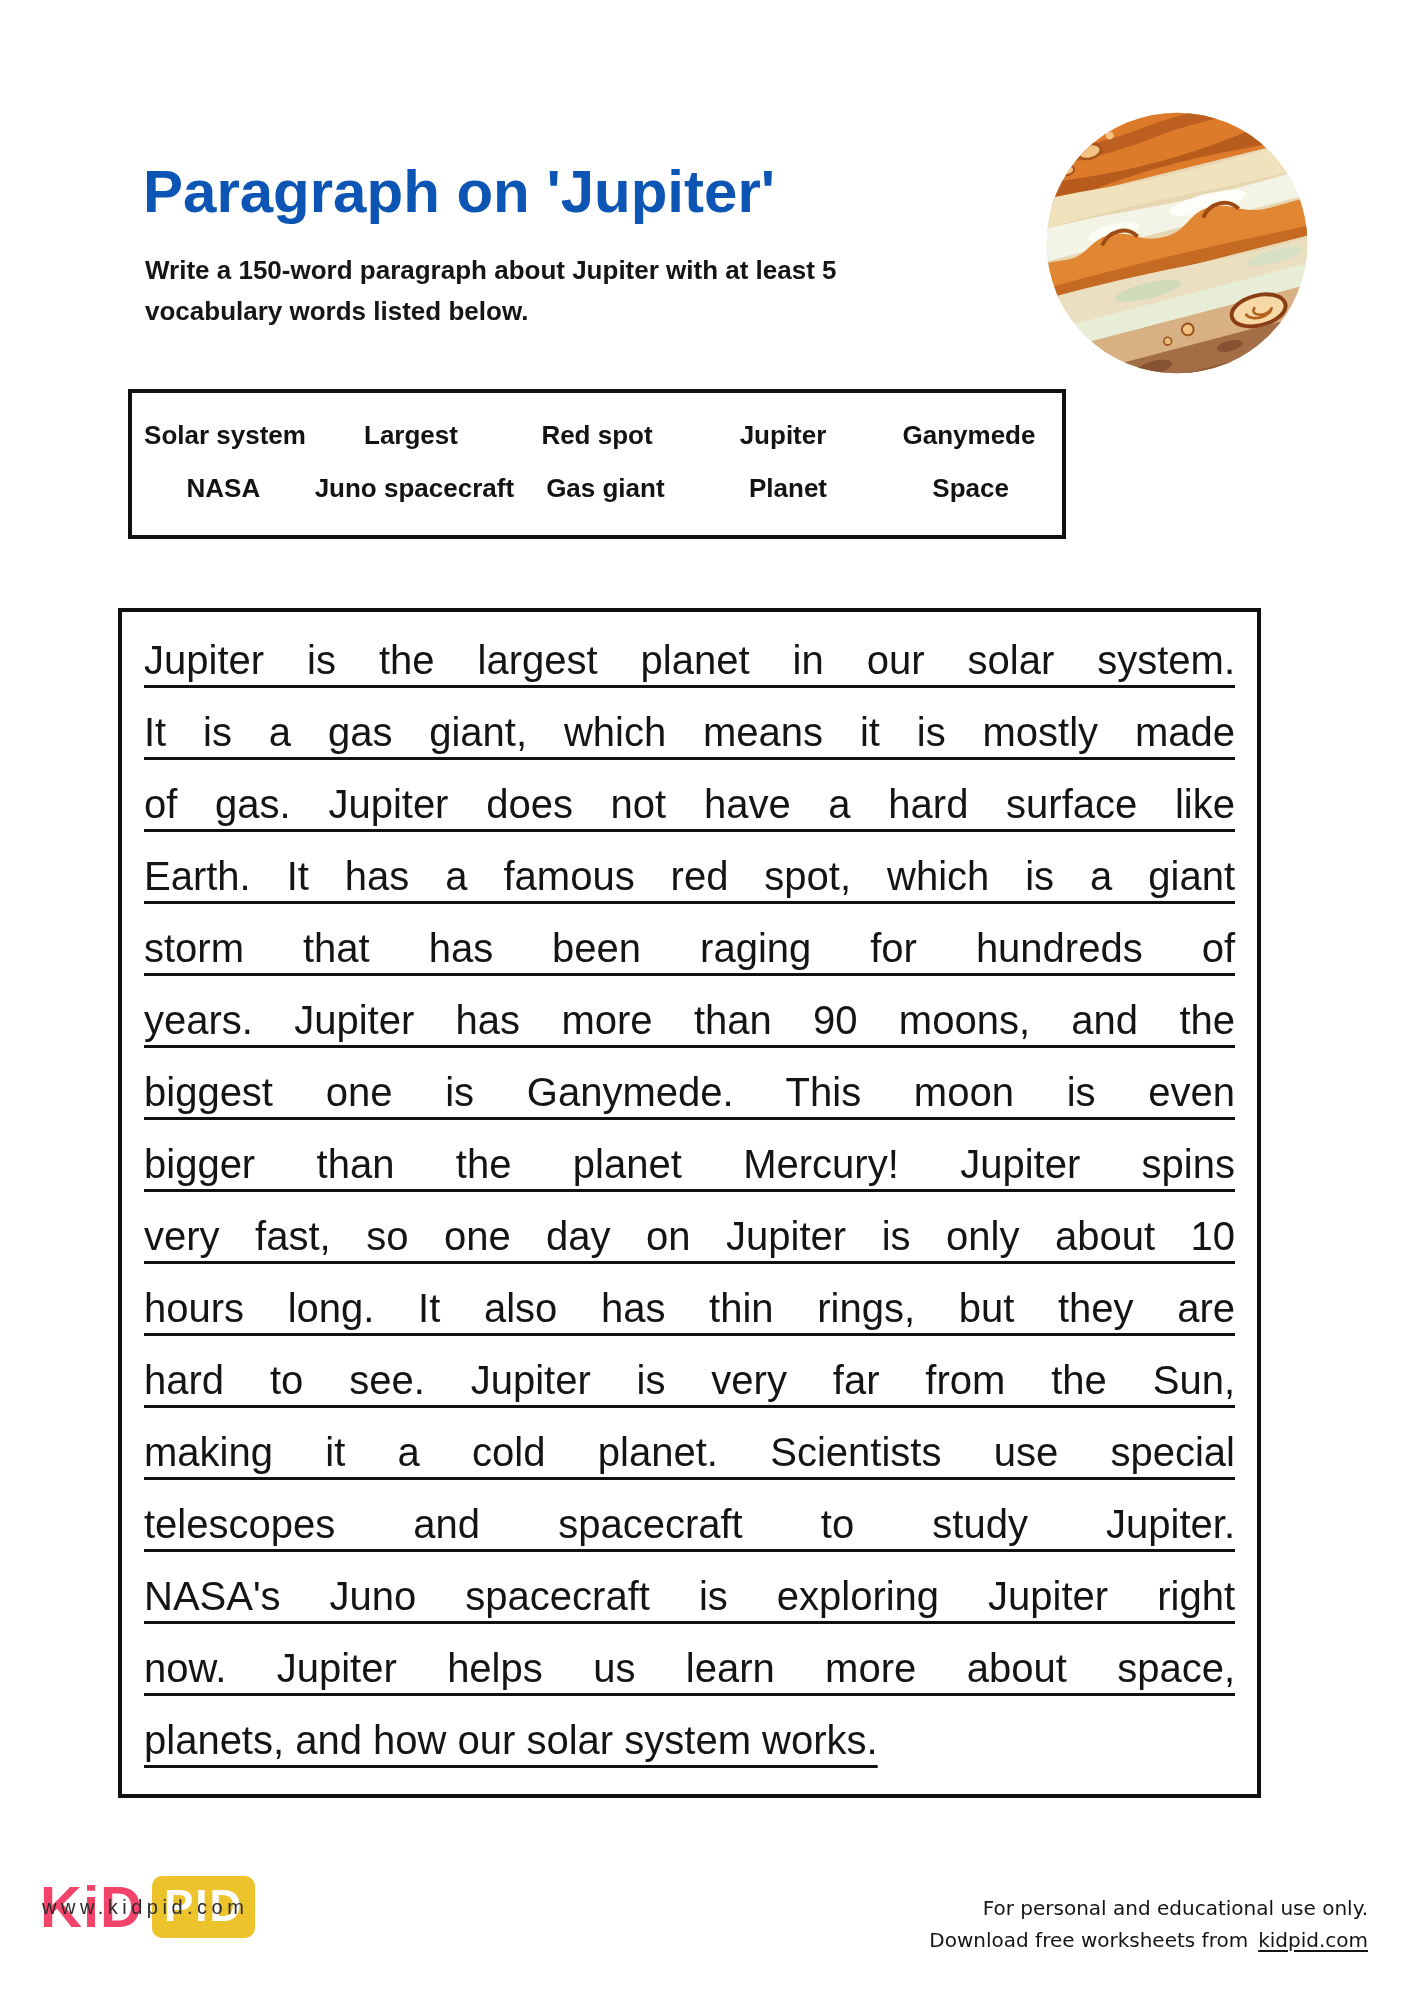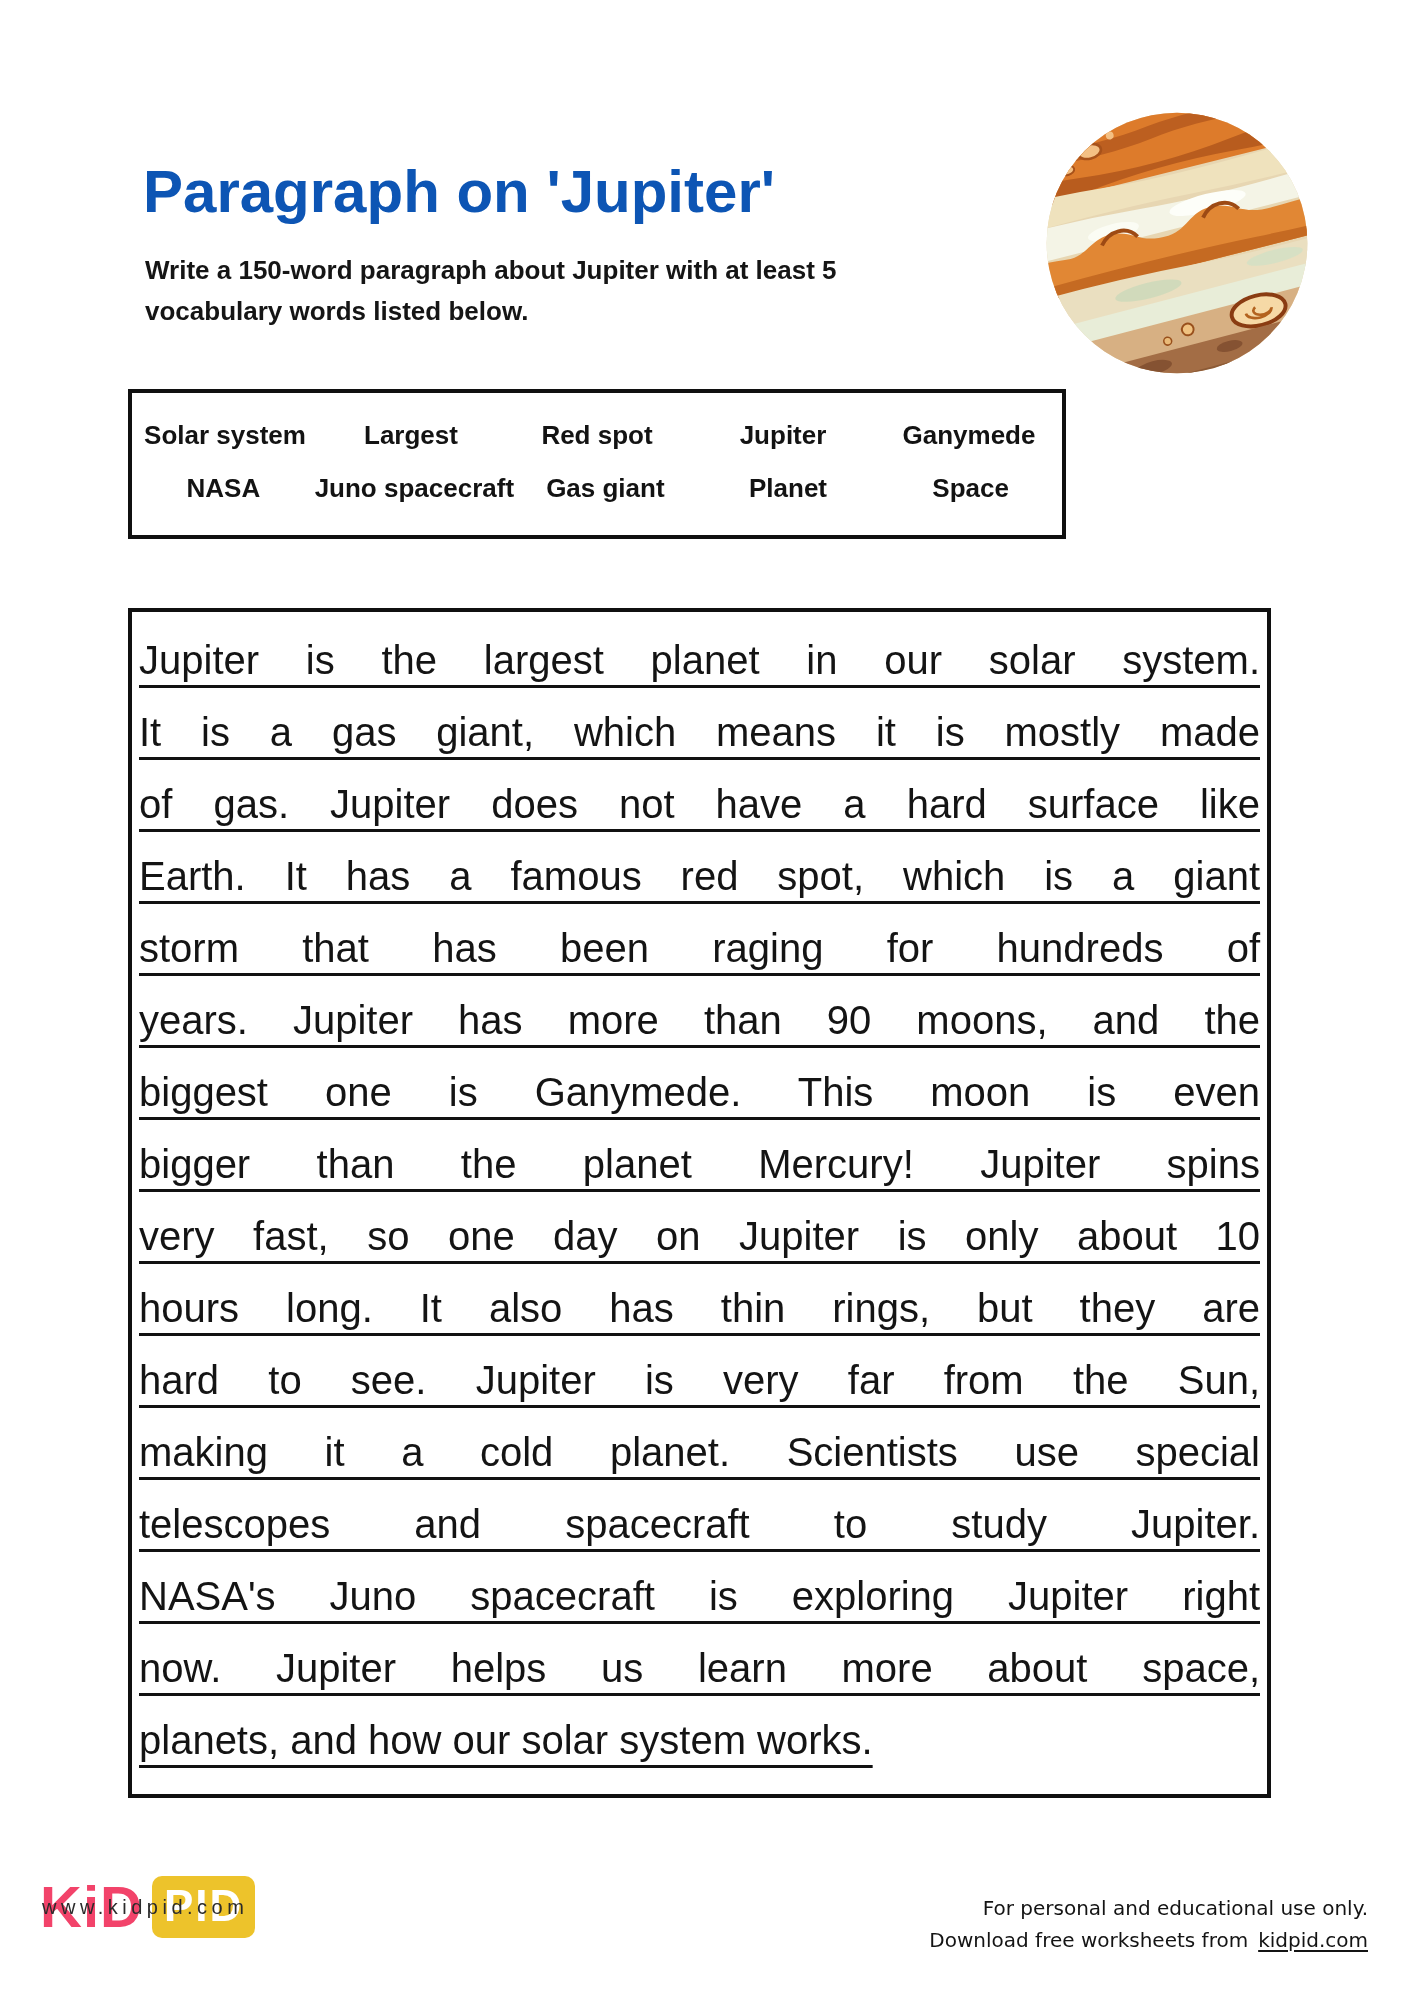--- a/index.html
+++ b/index.html
@@ -18,23 +18,23 @@
   }
   .planet{position:absolute;left:1046px;top:112px;}
   .vocab-box{
     position:absolute;left:128px;top:389px;width:938px;height:150px;
     box-sizing:border-box;border:4px solid #101010;background:#fff;
     display:flex;flex-direction:column;justify-content:space-evenly;padding:6px 0 10px;
   }
   .vocab-row{display:grid;grid-template-columns:repeat(5,1fr);align-items:center;}
   .vocab-cell{text-align:center;font-size:26px;font-weight:700;color:#131313;white-space:nowrap;}
   .para-box{
-    position:absolute;left:128px;top:608px;width:1143px;height:1190px;
+    position:absolute;left:118px;top:608px;width:1143px;height:1190px;
     box-sizing:border-box;border:4px solid #101010;background:#fff;
-    padding:12px 7px 18px;
+    padding:12px 22px 18px;
   }
   .para-line{
     height:72px;line-height:72px;font-size:40px;color:#141414;
     text-align:justify;text-align-last:justify;overflow:visible;
   }
   .para-lines .para-line:last-child{text-align-last:left;}
   .para-line span{
     text-decoration:underline;text-decoration-thickness:3px;text-underline-offset:11px;
     text-decoration-color:#111;
   }

